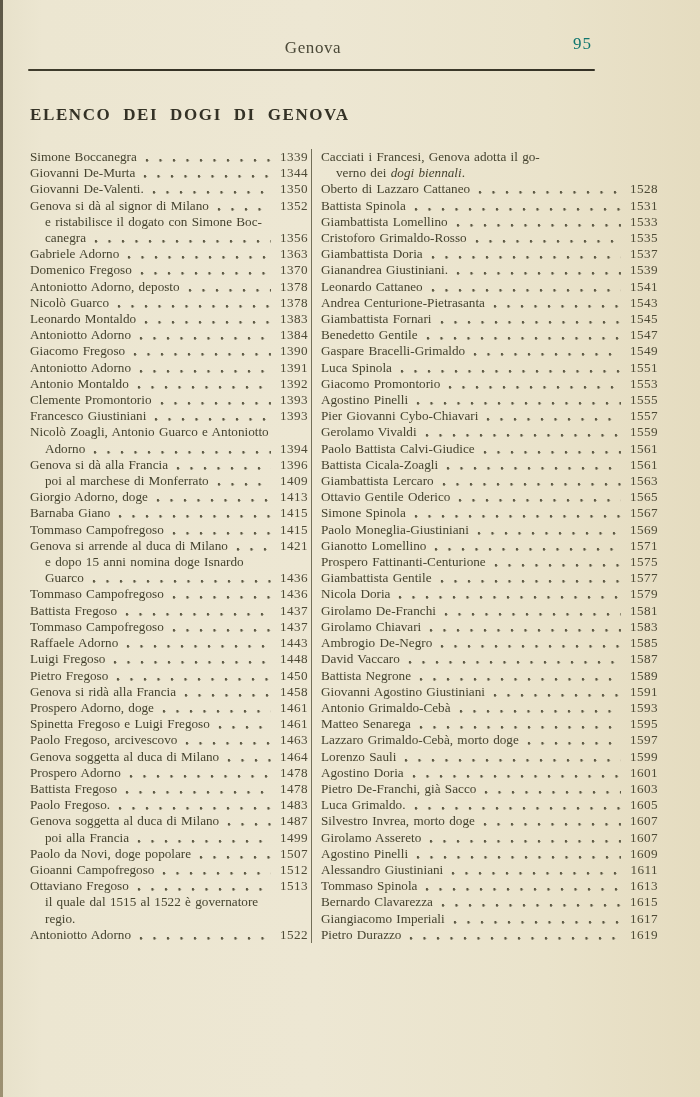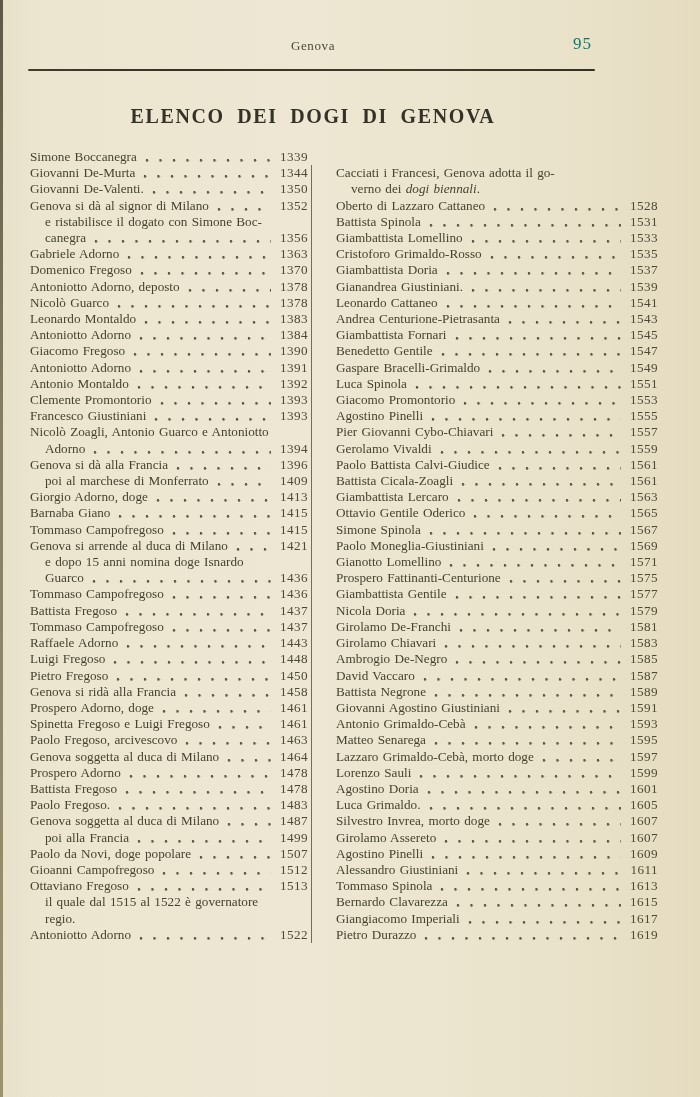--- a/index.html
+++ b/index.html
@@ -26,21 +26,21 @@
   .page-header {
     position: absolute;
     top: 38px;
     left: 30px;
     width: 566px;
     height: 22px;
   }
   .running-title {
     display: block;
     text-align: center;
-    font-size: 13px;
+    font-size: 17px;
     letter-spacing: 0.6px;
     color: #4b4938;
   }
   .page-number {
     position: absolute;
     right: 4px;
     top: -4px;
     font-size: 17px;
     letter-spacing: 1px;
     color: #0f766e;
@@ -53,40 +53,40 @@
     height: 2px;
     background: linear-gradient(90deg, #403d2d, #343125 30%, #3f3c2c 65%, #343125);
     border-radius: 1px;
   }
   .page-title {
     position: absolute;
     top: 105px;
     left: 30px;
     width: 566px;
     margin: 0;
-    text-align: center;
-    font-size: 20px;
+    text-align: left;
+    font-size: 17px;
     font-weight: bold;
     letter-spacing: 1.6px;
     word-spacing: 6px;
     color: #343226;
   }
   .columns {
     position: absolute;
     top: 149px;
     left: 30px;
     display: flex;
     align-items: flex-end;
   }
   .col { box-sizing: border-box; }
   .col-left { width: 281px; padding-right: 3px; }
   .col-right {
     width: 347px;
     border-left: 1.5px solid #716d57;
-    padding-left: 24px;
+    padding-left: 9px;
   }
   .row {
     display: flex;
     align-items: baseline;
     line-height: 16.2px;
     font-size: 13.2px;
     word-spacing: 1px;
     white-space: nowrap;
     color: #45432f;
   }
@@ -548,20 +548,25 @@
         <span class="name">Lorenzo Sauli</span>
         <span class="leader"></span>
         <span class="year">1599</span>
       </div>
       <div class="row">
         <span class="name">Agostino Doria</span>
         <span class="leader"></span>
         <span class="year">1601</span>
       </div>
       <div class="row">
+        <span class="name">Pietro De-Franchi, già Sacco</span>
+        <span class="leader"></span>
+        <span class="year">1603</span>
+      </div>
+      <div class="row">
         <span class="name">Luca Grimaldo.</span>
         <span class="leader"></span>
         <span class="year">1605</span>
       </div>
       <div class="row">
         <span class="name">Silvestro Invrea, morto doge</span>
         <span class="leader"></span>
         <span class="year">1607</span>
       </div>
       <div class="row">

